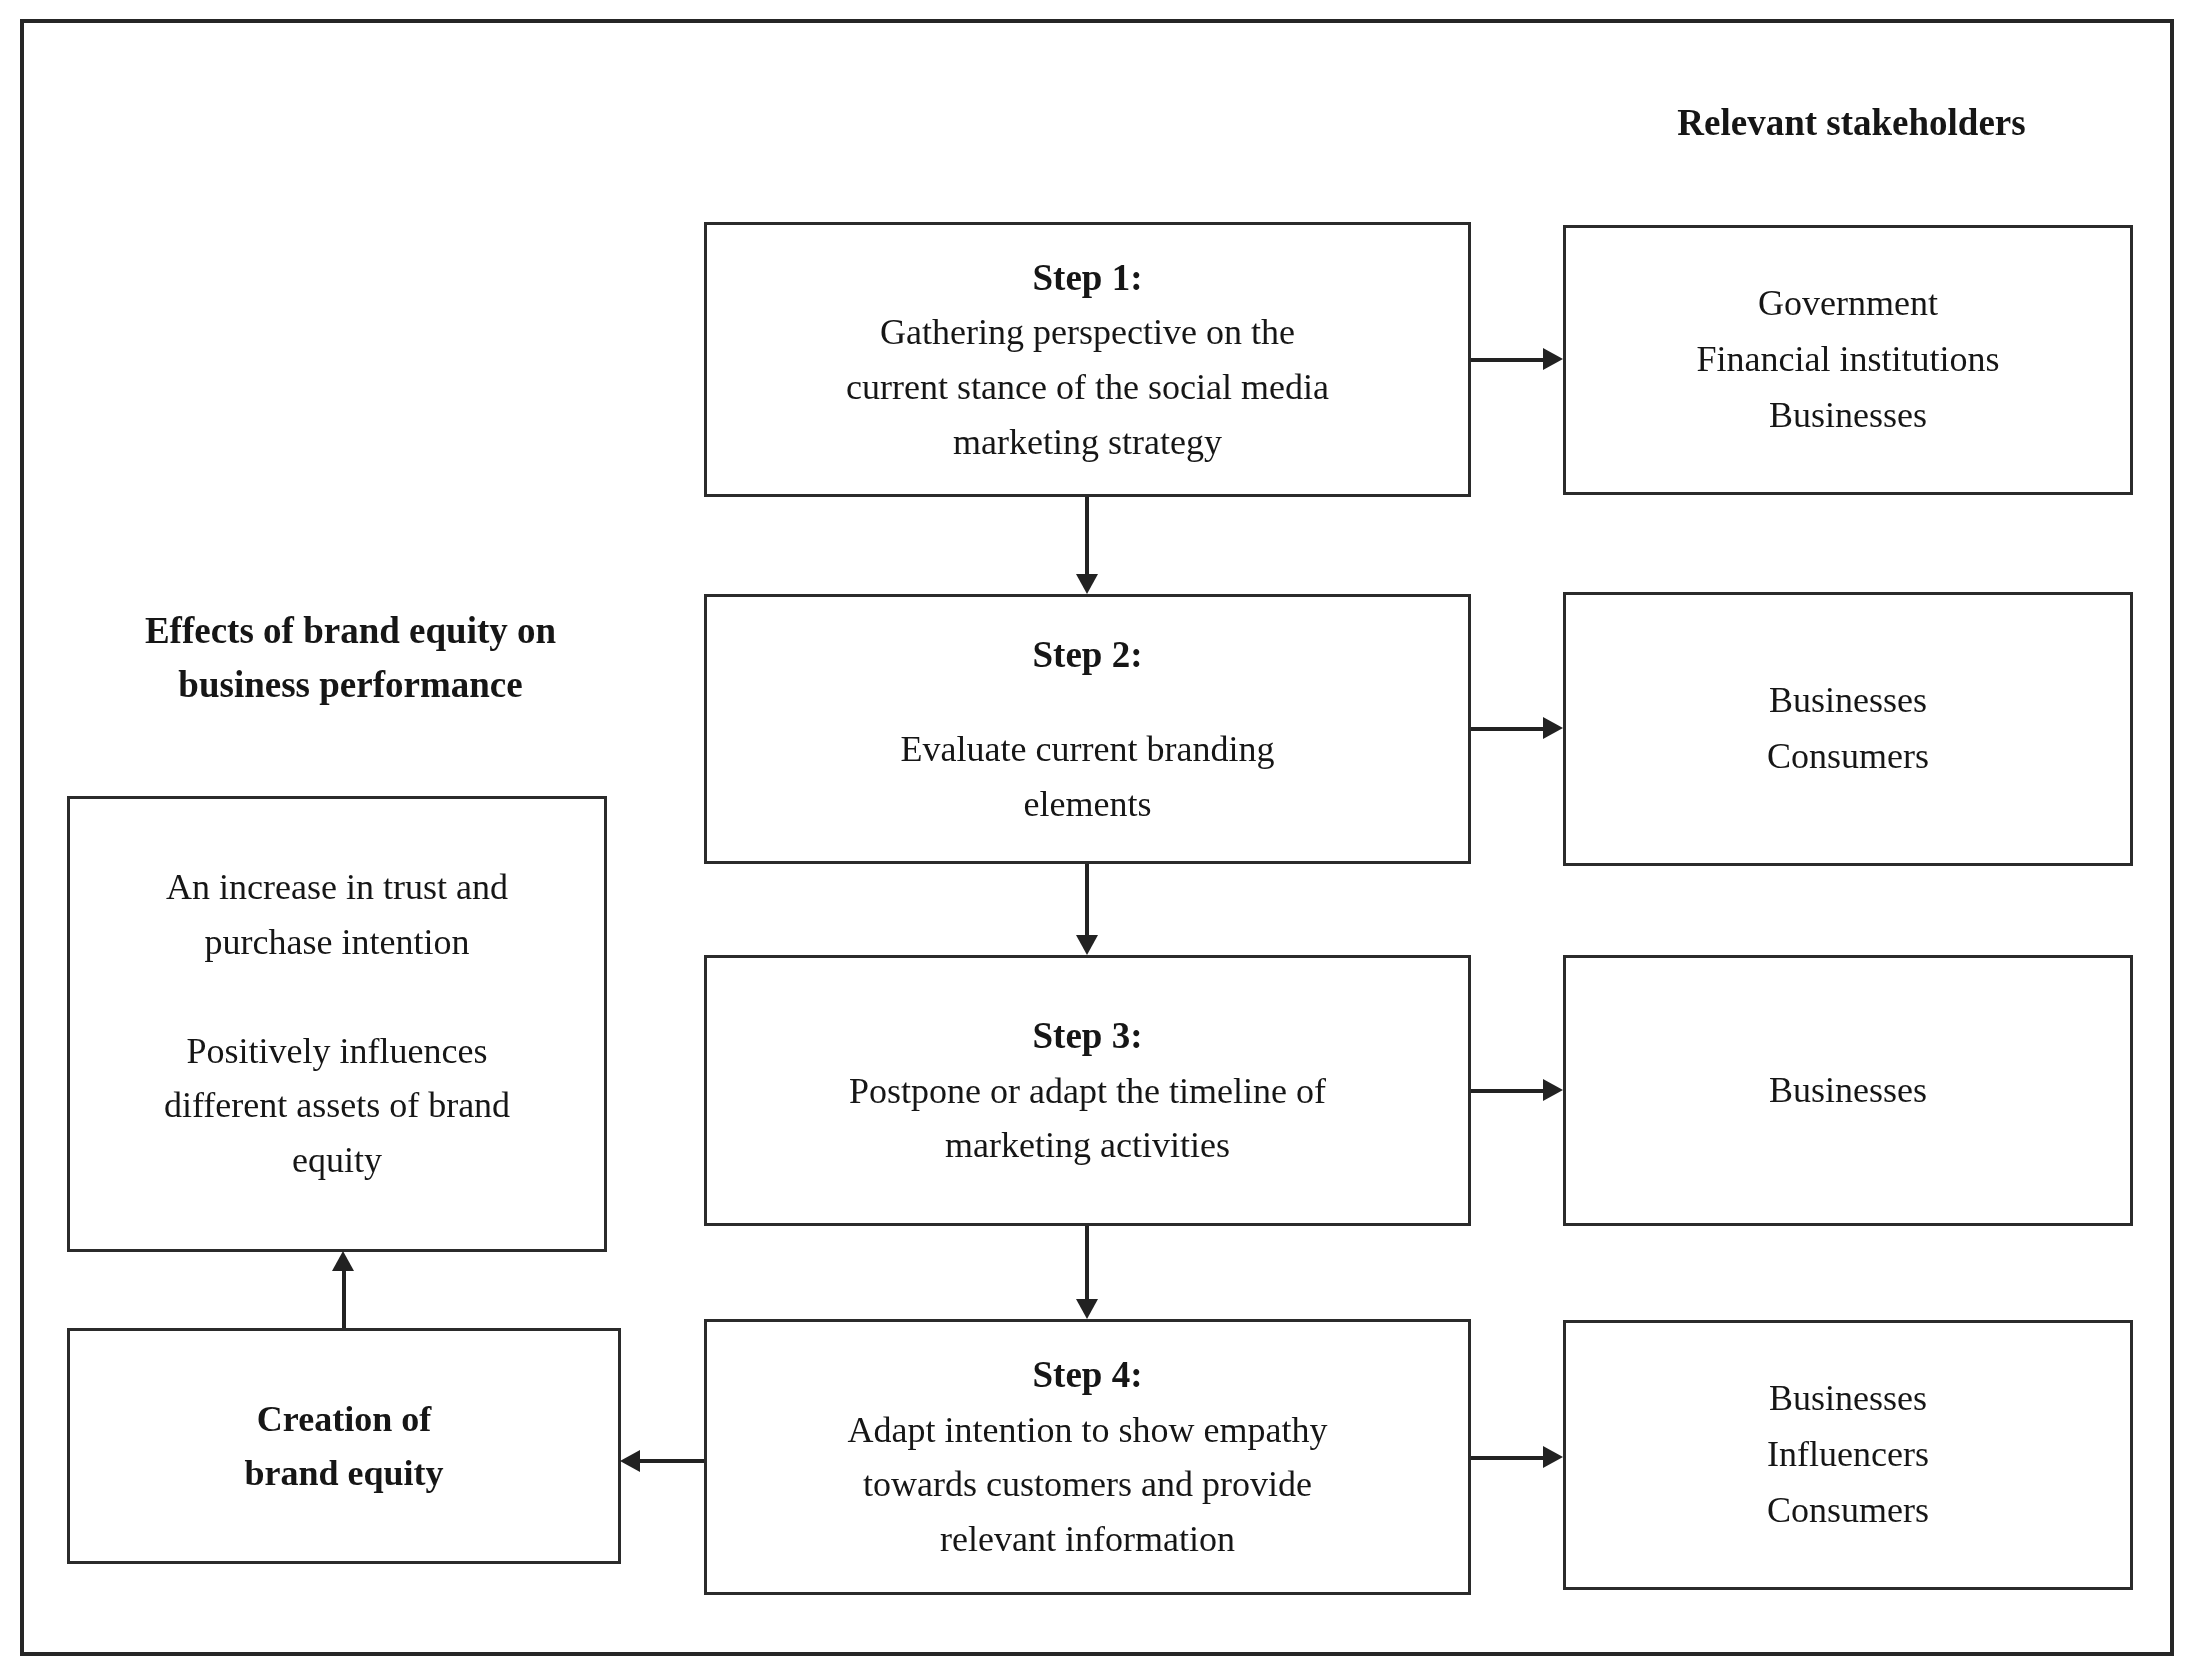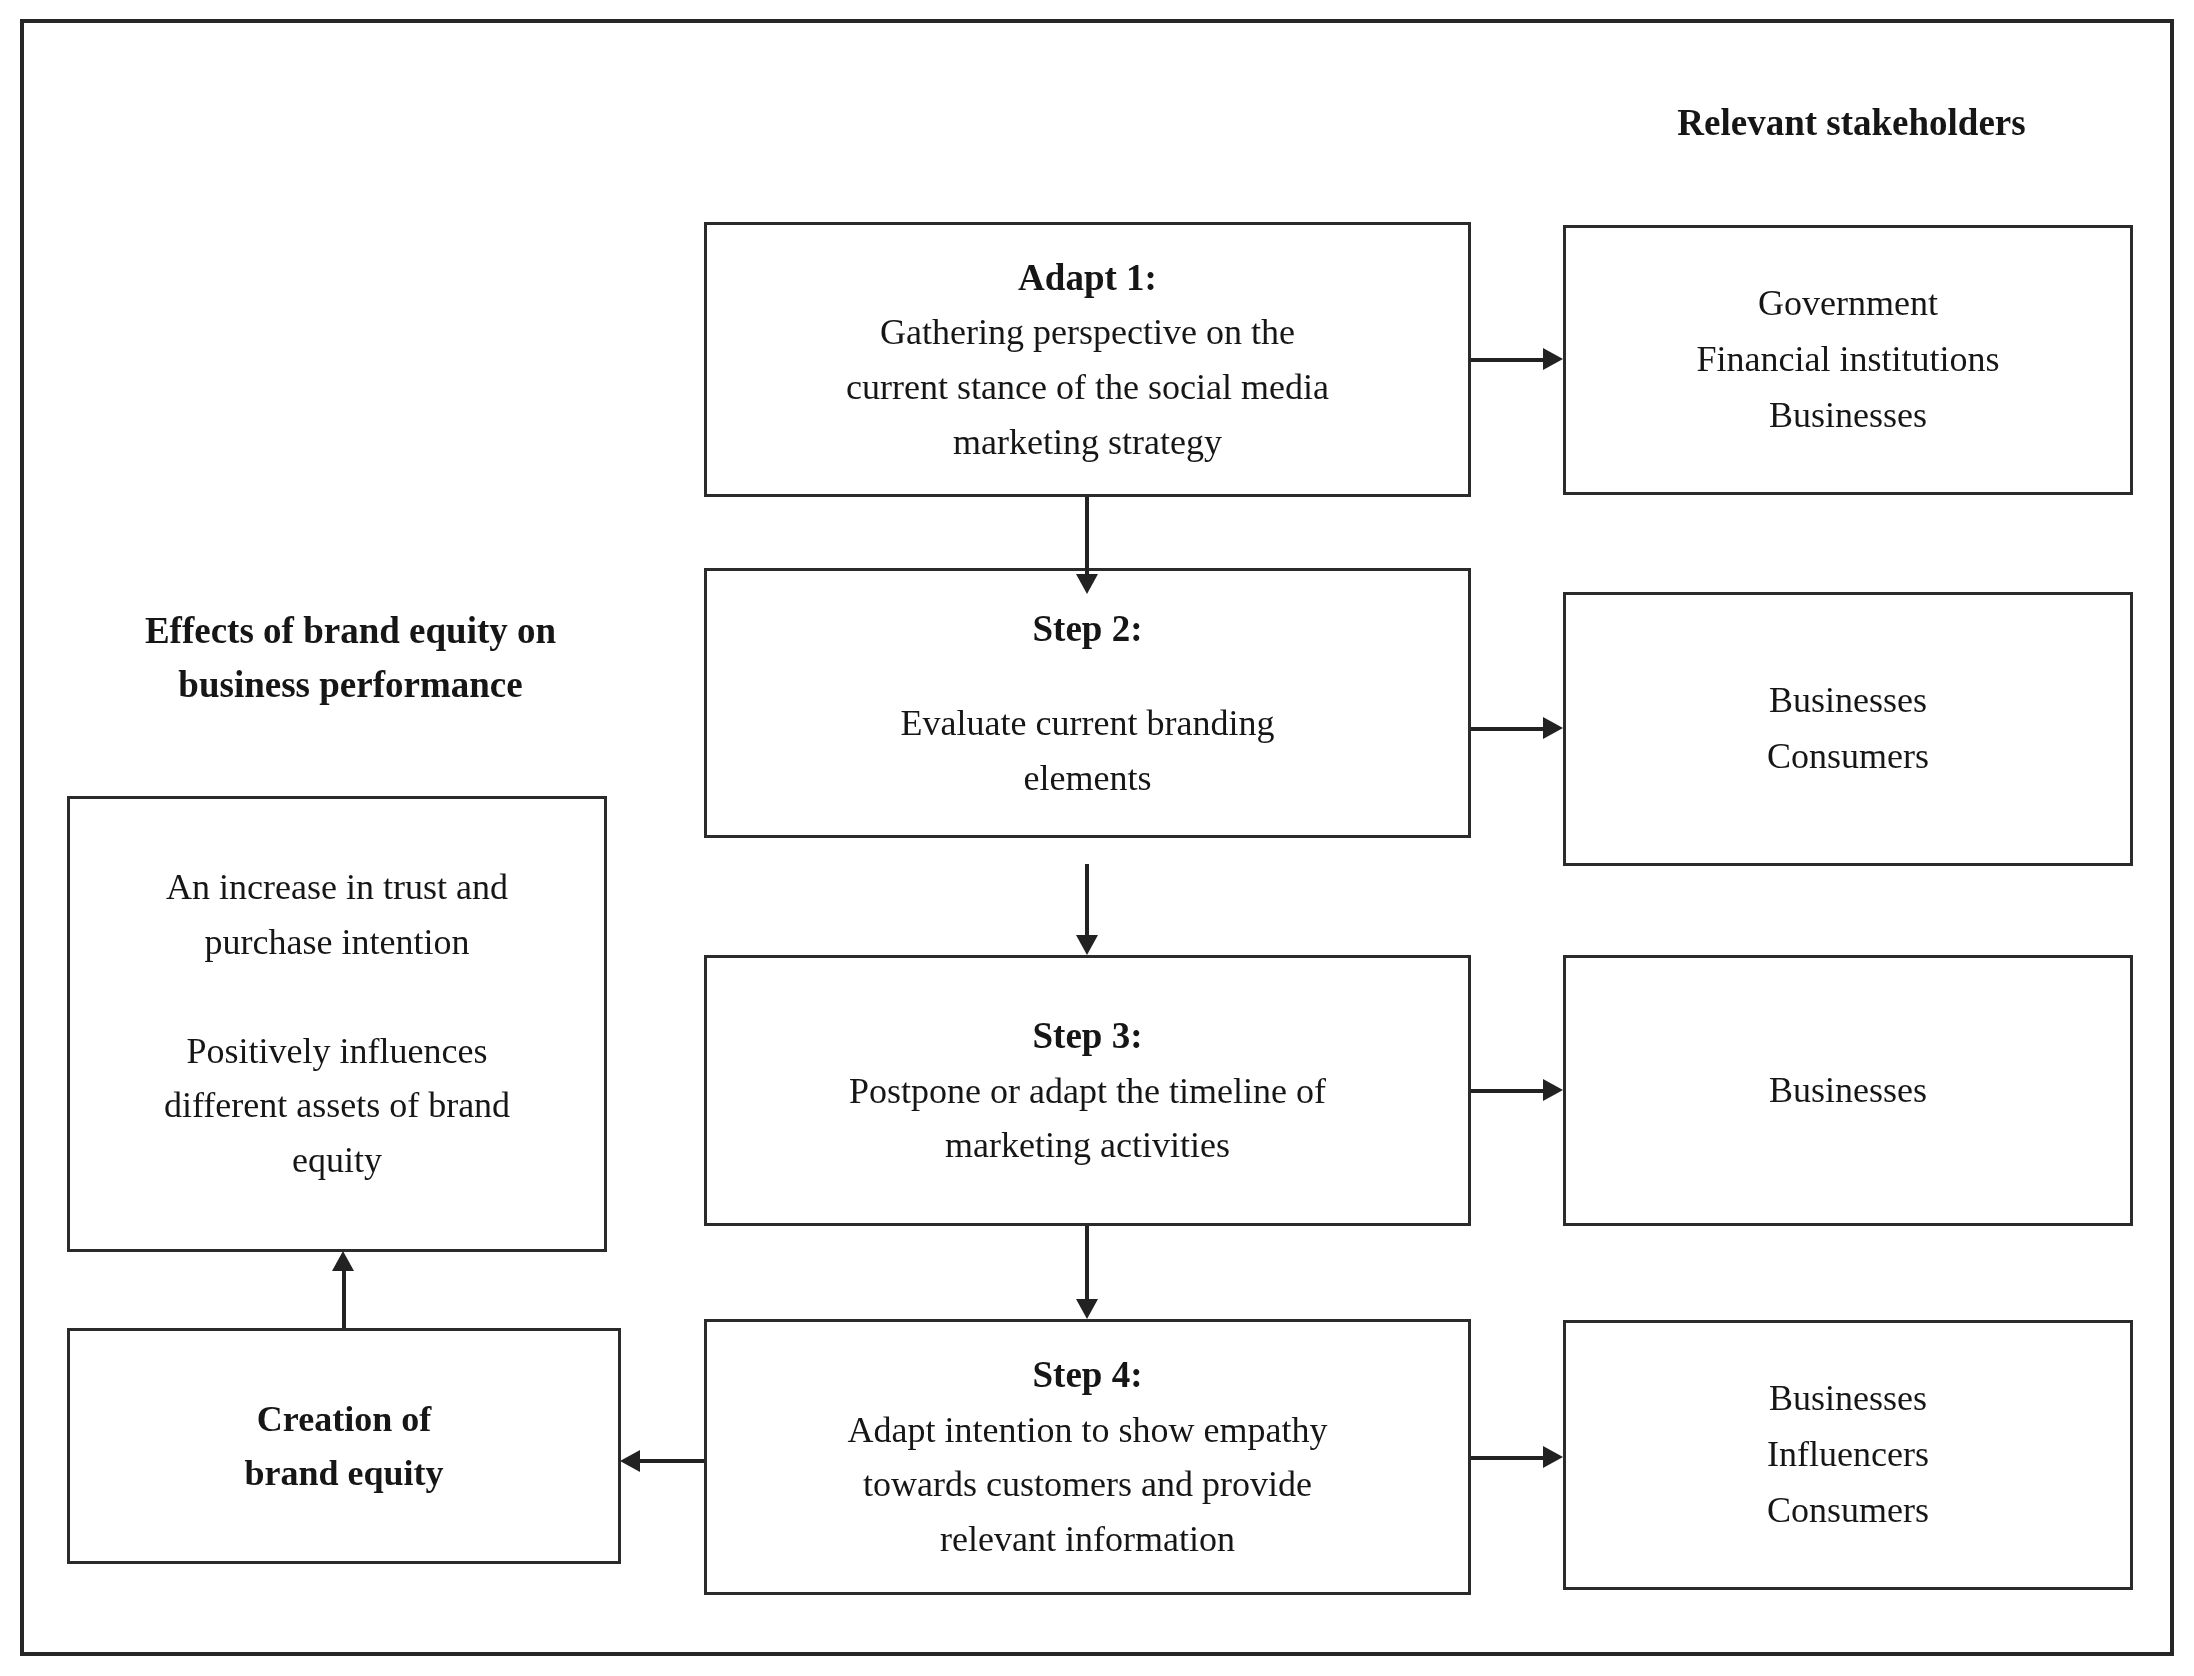--- a/index.html
+++ b/index.html
@@ -57,21 +57,21 @@
   .step-title {
     font-weight: bold;
     font-size: 37px;
     line-height: 1.5;
   }
   .step-body {
     font-size: 36px;
     line-height: 1.52;
   }
   .step1 { left: 704px; top: 222px;  width: 767px; height: 275px; }
-  .step2 { left: 704px; top: 568px;  width: 767px; height: 270px; }
+  .step2 { left: 704px; top: 594px;  width: 767px; height: 270px; }
   .step3 { left: 704px; top: 955px; width: 767px; height: 271px; }
   .step4 { left: 704px; top: 1319px; width: 767px; height: 276px; }
   .b1 { max-width: 507px; }
   .b2 { max-width: 440px; margin-top: 40px; }
   .b3 { max-width: 580px; }
   .b4 { max-width: 512px; }
 
   .stake1 { left: 1563px; top: 225px;  width: 570px; height: 270px; }
   .stake2 { left: 1563px; top: 592px;  width: 570px; height: 274px; }
   .stake3 { left: 1563px; top: 955px; width: 570px; height: 271px; }
@@ -132,21 +132,21 @@
 <div class="canvas">
   <div class="outer-border"></div>
 
   <div class="hdr hdr-stake">Relevant stakeholders</div>
 
   <div class="left-title">
     <span class="inner">Effects of brand equity on business performance</span>
   </div>
 
   <div class="box step1">
-    <div class="step-title">Adapt 1:</div>
+    <div class="step-title">Step 1:</div>
     <div class="step-body b1">Gathering perspective on the current stance of the social media marketing strategy</div>
   </div>
   <div class="box step2">
     <div class="step-title">Step 2:</div>
     <div class="step-body b2">Evaluate current branding elements</div>
   </div>
   <div class="box step3">
     <div class="step-title">Step 3:</div>
     <div class="step-body b3">Postpone or adapt the timeline of marketing activities</div>
   </div>

